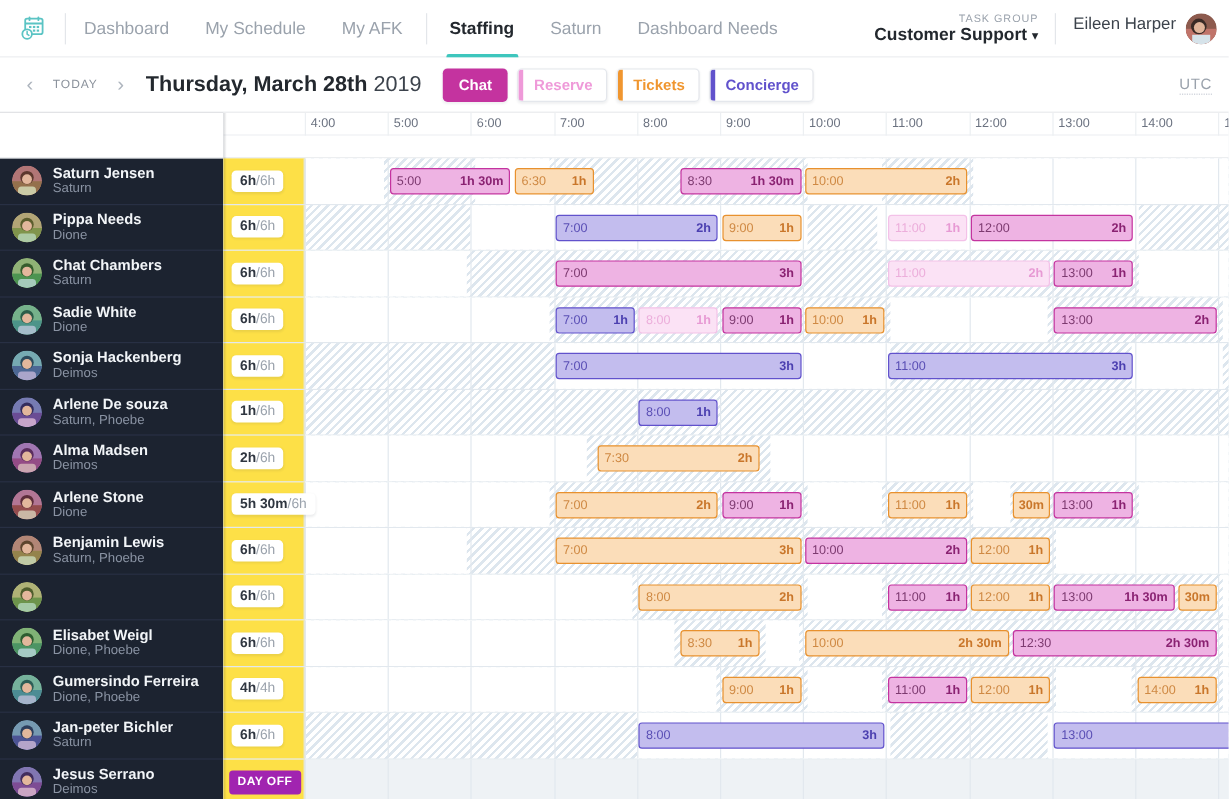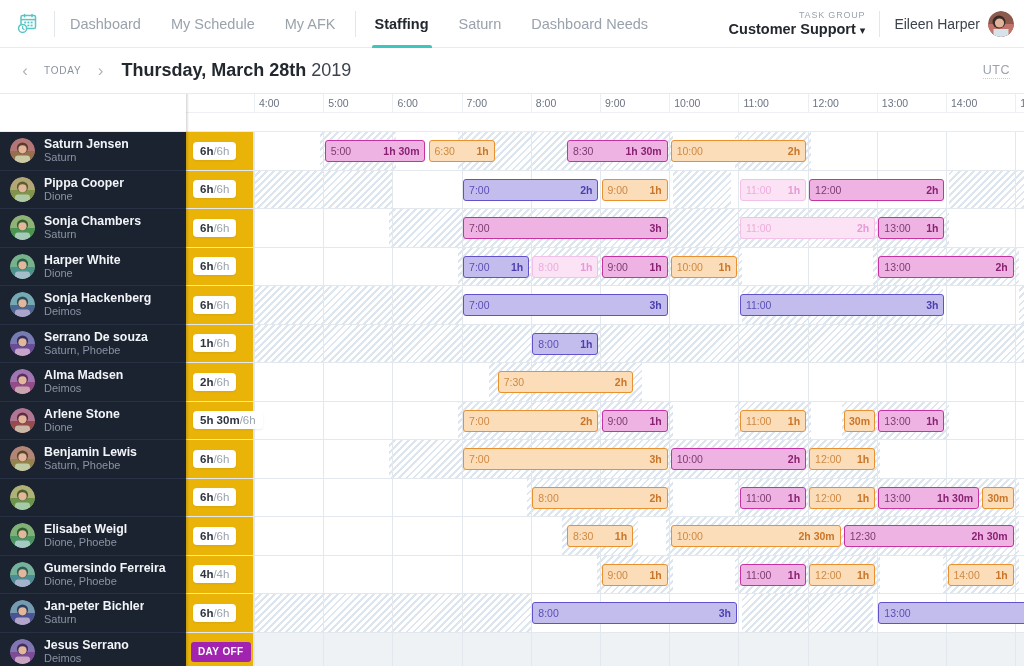--- a/index.html
+++ b/index.html
@@ -32,21 +32,21 @@
     content: ""; position: absolute; left: 12px; right: 12px; bottom: 0;
     height: 3px; background: #3ec6bd; border-radius: 2px 2px 0 0;
   }
   .nav-sep { width:1px; height:26px; background:#e3e6ea; margin: 0 4px; }
   .nav-right { margin-left: auto; display: flex; align-items: center; padding-right: 10px; }
   .taskgroup { text-align: right; padding-right: 14px; }
   .taskgroup .tg-label { font-size: 9px; letter-spacing: .09em; color: #9aa2ac; text-transform: uppercase; line-height: 12px; }
   .taskgroup .tg-value { font-size: 14.5px; color: #23282e; font-weight: bold; line-height: 17px; }
   .tg-caret { font-size: 11px; font-weight: normal; }
   .user-sep { width: 1px; height: 26px; background: #e3e6ea; }
-  .user { display: flex; align-items: center; padding-left: 14px; }
+  .user { display: flex; align-items: flex-start; padding-left: 14px; }
   .user-name { font-size: 14px; color: #3c434c; margin-right: 8px; white-space: nowrap; }
   .avatar { width: 26px; height: 26px; border-radius: 50%; overflow: hidden; display: block; flex: 0 0 26px; }
 
   
   .toolbar {
     height: 46px; flex: 0 0 46px;
     display: flex; align-items: center;
     background: #ffffff; border-bottom: 1px solid #e8eaed;
     padding: 0 14px; position: relative;
   }
@@ -112,21 +112,21 @@
   .staff-cell.full { background: #c4339f; border-color: #c4339f; color: #fff; font-weight: bold; }
 
   
   .rows { position: relative; }
   .row {
     position: relative; height: 38.5px; border-bottom: 1px solid #e2e8ee;
     background: #eef2f5;
   }
   .hours-gutter {
     position: absolute; left: 0; top: 0; width: 68px; height: 100%;
-    border-right: 1px solid #e2e8ee; background: #eab308; z-index: 5; padding-left: 14px;
+    border-right: 1px solid #e2e8ee; background: #fde047; z-index: 5; padding-left: 14px;
   }
   .hours-pill {
     position: absolute; left: 7px; top: 50%; transform: translateY(-50%);
     background: #fff; border-radius: 4px; padding: 3px 7px;
     font-size: 11.5px; color: #9aa2ac; white-space: nowrap;
     box-shadow: 0 1px 2px rgba(40,50,70,.09);
   }
   .hours-pill b { color: #2f3640; font-weight: bold; }
   .col-line { position: absolute; top: 0; bottom: 0; width: 1px; background: #e2e8ee; }
   .avail { position: absolute; top: 0; bottom: 0; background: #ffffff; }
@@ -214,20 +214,37 @@
   </div>
 
   <div class="toolbar">
     <div class="arrow-btn">‹</div>
     <div class="today-btn">TODAY</div>
     <div class="arrow-btn">›</div>
     <div class="date-title">
       <b>Thursday, March 28th</b>
       <span class="yr">2019</span>
     </div>
+    <div class="filters" id="filters">
+        <div class="filter-btn solid" style="background: rgb(196, 51, 159);">
+          <span>Chat</span>
+        </div>
+        <div class="filter-btn" style="color: rgb(239, 154, 217); padding-left: 0px;">
+          <span class="filter-bar" style="background: rgb(239, 154, 217);"></span>
+          <span>Reserve</span>
+        </div>
+        <div class="filter-btn" style="color: rgb(240, 150, 47); padding-left: 0px;">
+          <span class="filter-bar" style="background: rgb(240, 150, 47);"></span>
+          <span>Tickets</span>
+        </div>
+        <div class="filter-btn" style="color: rgb(97, 82, 204); padding-left: 0px;">
+          <span class="filter-bar" style="background: rgb(97, 82, 204);"></span>
+          <span>Concierge</span>
+        </div>
+      </div>
     <div class="utc">UTC</div>
   </div>
 
   <div class="body">
 
     <div class="sidebar">
       <div class="sidebar-head"></div>
       <div id="agent-list">
           <div class="agent-row">
             <div class="agent-av"><svg width="25" height="25" viewBox="0 0 25 25">
@@ -258,61 +275,61 @@
                 </defs>
                 <g clip-path="url(#ac1)">
                   <rect width="25" height="25" fill="hsl(47,28%,58%)"></rect>
                   <rect y="13" width="25" height="12" fill="hsl(77,32%,44%)"></rect>
                   <circle cx="12.5" cy="10" r="5.6" fill="hsl(61,35%,27%)"></circle>
                   <circle cx="12.5" cy="11.3" r="4.1" fill="#e3b79c"></circle>
                   <rect x="5" y="17.5" width="15" height="9" rx="3" fill="hsl(107,26%,72%)"></rect>
                 </g>
               </svg></div>
             <div class="agent-txt">
-              <div class="agent-name">Pippa Cooper</div>
+              <div class="agent-name">Pippa Needs</div>
               <div class="agent-team">Dione</div>
             </div>
           </div>
           <div class="agent-row">
             <div class="agent-av"><svg width="25" height="25" viewBox="0 0 25 25">
                 <defs>
                   <clipPath id="ac2">
                     <circle cx="12.5" cy="12.5" r="12.5"></circle>
                   </clipPath>
                 </defs>
                 <g clip-path="url(#ac2)">
                   <rect width="25" height="25" fill="hsl(94,28%,58%)"></rect>
                   <rect y="13" width="25" height="12" fill="hsl(124,32%,44%)"></rect>
                   <circle cx="12.5" cy="10" r="5.6" fill="hsl(108,35%,27%)"></circle>
                   <circle cx="12.5" cy="11.3" r="4.1" fill="#e3b79c"></circle>
                   <rect x="5" y="17.5" width="15" height="9" rx="3" fill="hsl(154,26%,72%)"></rect>
                 </g>
               </svg></div>
             <div class="agent-txt">
-              <div class="agent-name">Sonja Chambers</div>
+              <div class="agent-name">Chat Chambers</div>
               <div class="agent-team">Saturn</div>
             </div>
           </div>
           <div class="agent-row">
             <div class="agent-av"><svg width="25" height="25" viewBox="0 0 25 25">
                 <defs>
                   <clipPath id="ac3">
                     <circle cx="12.5" cy="12.5" r="12.5"></circle>
                   </clipPath>
                 </defs>
                 <g clip-path="url(#ac3)">
                   <rect width="25" height="25" fill="hsl(141,28%,58%)"></rect>
                   <rect y="13" width="25" height="12" fill="hsl(171,32%,44%)"></rect>
                   <circle cx="12.5" cy="10" r="5.6" fill="hsl(155,35%,27%)"></circle>
                   <circle cx="12.5" cy="11.3" r="4.1" fill="#e3b79c"></circle>
                   <rect x="5" y="17.5" width="15" height="9" rx="3" fill="hsl(201,26%,72%)"></rect>
                 </g>
               </svg></div>
             <div class="agent-txt">
-              <div class="agent-name">Harper White</div>
+              <div class="agent-name">Sadie White</div>
               <div class="agent-team">Dione</div>
             </div>
           </div>
           <div class="agent-row">
             <div class="agent-av"><svg width="25" height="25" viewBox="0 0 25 25">
                 <defs>
                   <clipPath id="ac4">
                     <circle cx="12.5" cy="12.5" r="12.5"></circle>
                   </clipPath>
                 </defs>
@@ -338,21 +355,21 @@
                 </defs>
                 <g clip-path="url(#ac5)">
                   <rect width="25" height="25" fill="hsl(235,28%,58%)"></rect>
                   <rect y="13" width="25" height="12" fill="hsl(265,32%,44%)"></rect>
                   <circle cx="12.5" cy="10" r="5.6" fill="hsl(249,35%,27%)"></circle>
                   <circle cx="12.5" cy="11.3" r="4.1" fill="#e3b79c"></circle>
                   <rect x="5" y="17.5" width="15" height="9" rx="3" fill="hsl(295,26%,72%)"></rect>
                 </g>
               </svg></div>
             <div class="agent-txt">
-              <div class="agent-name">Serrano De souza</div>
+              <div class="agent-name">Arlene De souza</div>
               <div class="agent-team">Saturn, Phoebe</div>
             </div>
           </div>
           <div class="agent-row">
             <div class="agent-av"><svg width="25" height="25" viewBox="0 0 25 25">
                 <defs>
                   <clipPath id="ac6">
                     <circle cx="12.5" cy="12.5" r="12.5"></circle>
                   </clipPath>
                 </defs>

